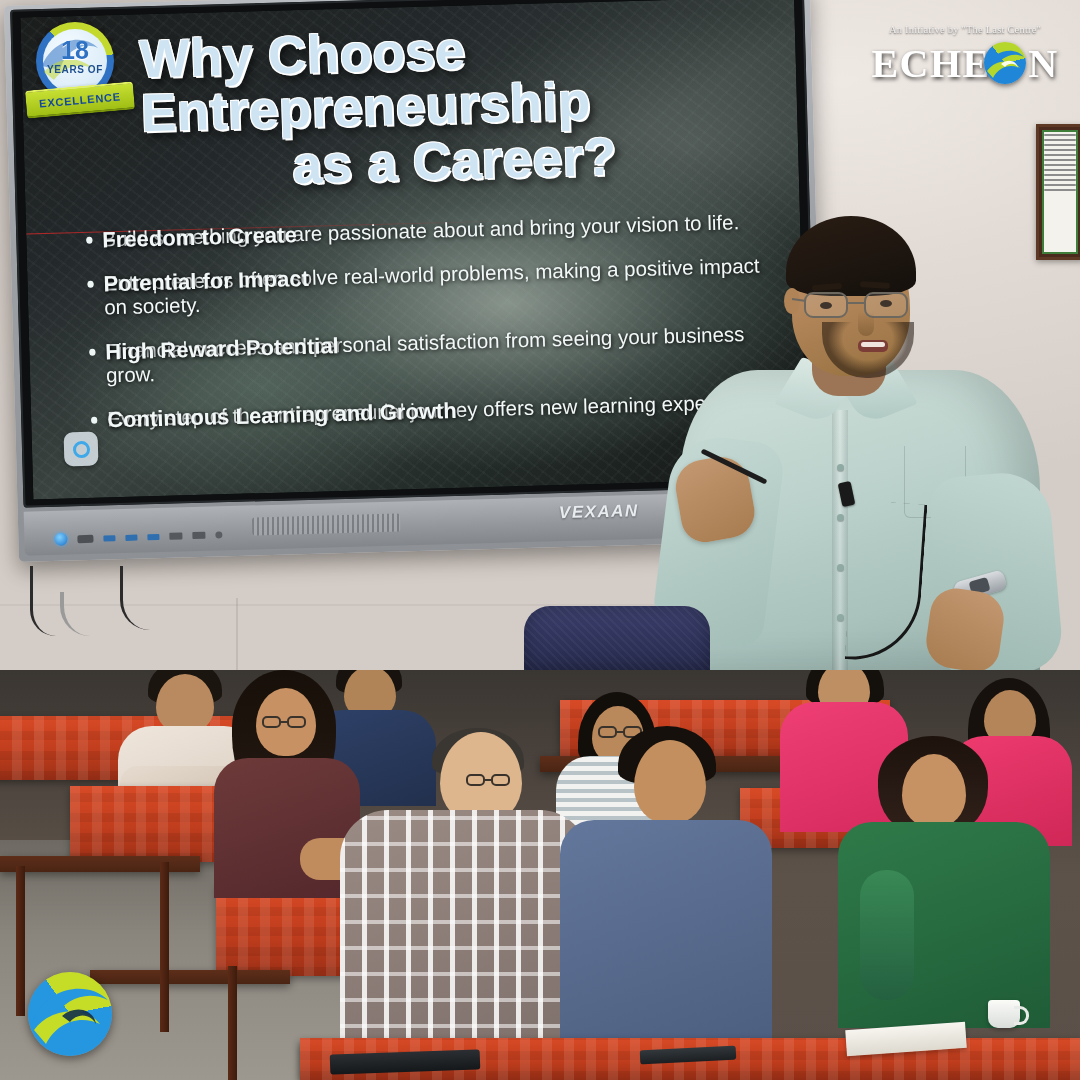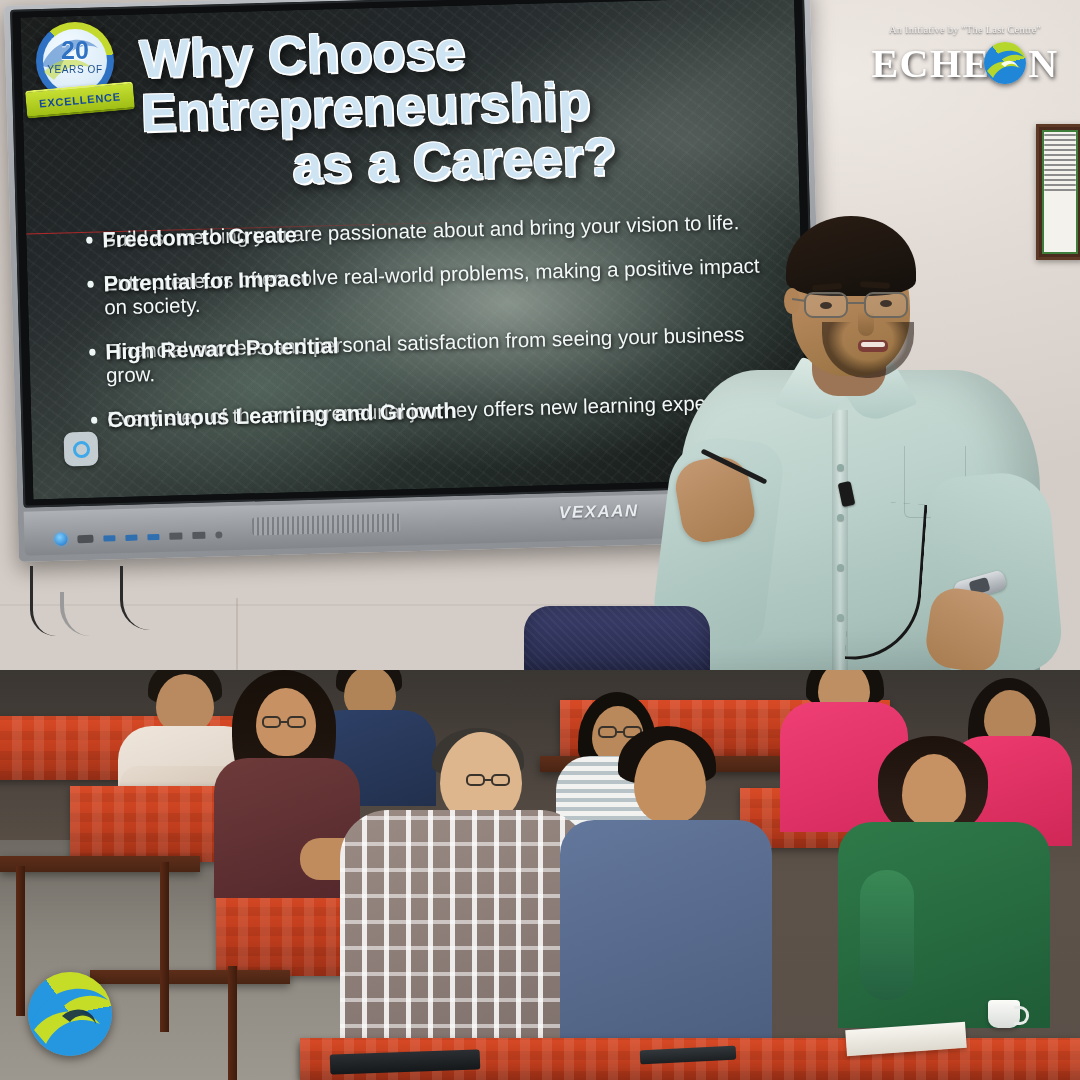--- a/index.html
+++ b/index.html
@@ -263,21 +263,21 @@
   #badge .disc { position:absolute; left:12px; top:4px; width:78px; height:78px; border-radius:50%;
      background:conic-gradient(from 200deg,#2f72c4 0deg 120deg,#c3d92e 120deg 240deg,#2f72c4 240deg 360deg);
      overflow:hidden; }
   #badge .disc::after { content:""; position:absolute; left:9%; top:9%; width:82%; height:82%;
      border-radius:50%; background:radial-gradient(circle at 38% 32%,#f4fbff,#dfeef9 62%,#cfe6f5 100%); }
   #badge .wave { position:absolute; left:12px; top:4px; width:78px; height:78px; }
   #badge .num { position:absolute; left:12px; top:18px; width:78px; text-align:center;
      font-size:25px; font-weight:bold; color:#2f72c4; z-index:3;
      text-shadow:0 1px 0 #fff; }
   #badge .yrs { position:absolute; left:12px; top:46px; width:78px; text-align:center;
-     font-size:10px; font-weight:normal; letter-spacing:.6px; color:#1d4f8f; z-index:3; }
+     font-size:10px; font-weight:bold; letter-spacing:.6px; color:#1d4f8f; z-index:3; }
   #badge .ribbon { position:absolute; left:2px; top:68px; width:108px; height:28px;
      background:linear-gradient(180deg,#c7df33,#9fbe14); border-radius:4px;
      transform:rotate(-5deg); box-shadow:0 2px 4px rgba(0,0,0,.45);
      border-top:2px solid #e0f060; border-bottom:2px solid #7a9509;
      display:flex; align-items:center; justify-content:center; z-index:4; }
   #badge .ribbon span { font-size:11px; font-weight:bold; letter-spacing:.8px; color:#14489c; }
 
   #echelon { position:absolute; left:862px; top:24px; width:206px; height:96px; text-align:center; }
   #ech-init { font-family:"Liberation Serif", serif; font-size:10.5px; color:#efefef;
      letter-spacing:.2px; text-shadow:0 1px 2px rgba(0,0,0,.65); }
@@ -557,21 +557,21 @@
     <div id="teacup"></div>
   </div>
 
   <div id="badge">
     <div class="star"></div>
     <div class="disc"></div>
     <svg class="wave" viewBox="0 0 78 78">
       <path d="M6 44 C16 18 46 10 62 26 C50 20 30 26 24 48 Z" fill="#2f72c4" opacity=".55"></path>
       <path d="M8 50 C22 34 44 34 56 46 C42 40 26 46 18 58 Z" fill="#c3d92e" opacity=".55"></path>
     </svg>
-    <div class="num">20</div>
+    <div class="num">18</div>
     <div class="yrs">YEARS OF</div>
     <div class="ribbon">
       <span>EXCELLENCE</span>
     </div>
   </div>
 
   <div id="echelon">
     <div id="ech-init">An Initiative by "The Last Centre"</div>
     <div id="ech-word">
       <span class="txt">ECHEL N</span>

